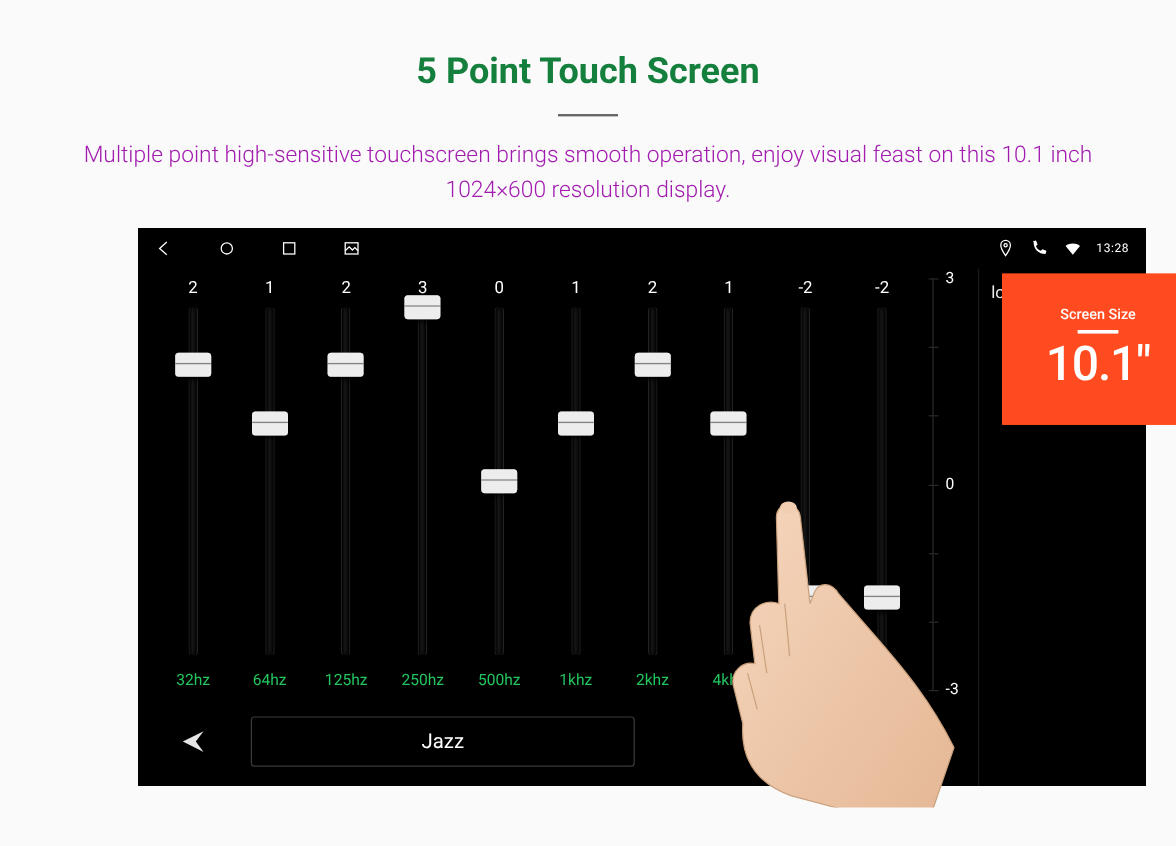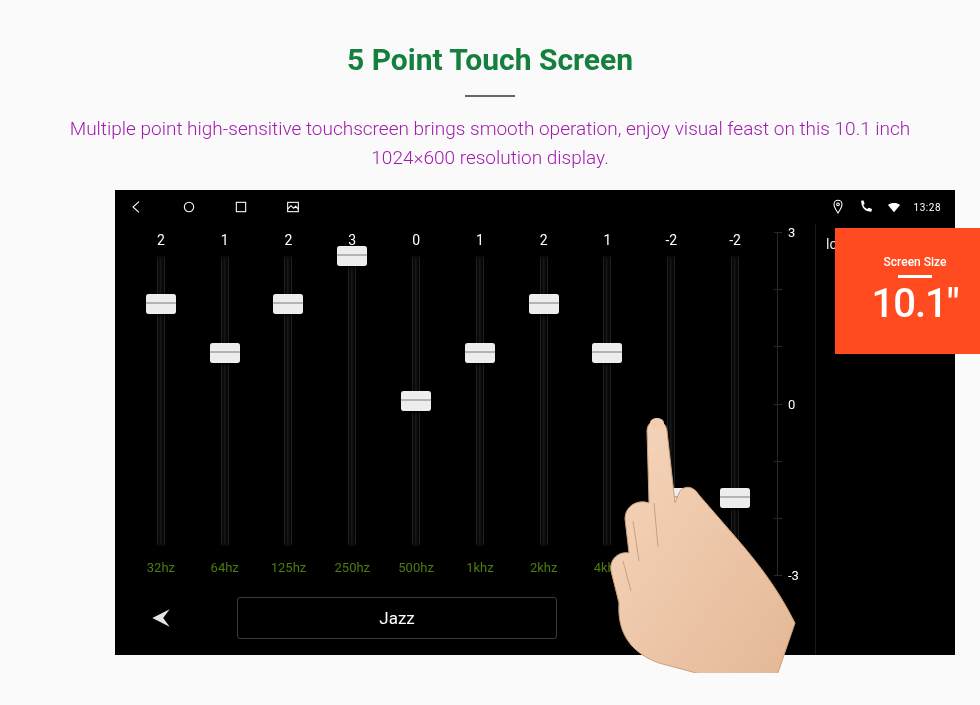--- a/index.html
+++ b/index.html
@@ -31,33 +31,33 @@
   .band{ flex:1; display:flex; flex-direction:column; align-items:center; font-size:13px; }
   .band-val{ color:#fff; margin-bottom:8px; font-size:14px; }
   .track-wrap{ flex:1; position:relative; width:18px; display:flex; justify-content:center; }
   .track{ position:absolute; top:0; bottom:0; width:8px; left:5px;
           background:linear-gradient(90deg,#050505 0,#1b1b1b 40%,#050505 100%);
           border-left:1px solid #222; border-right:1px solid #222; border-radius:3px;
           box-shadow: inset 0 0 4px #000; }
   .thumb{ position:absolute; left:-6px; width:30px; height:20px; border-radius:3px;
           background:linear-gradient(180deg,#ededed 0,#ededed 8px,#7a7a7a 9px,#ededed 10px,#ededed 100%);
           box-shadow:0 2px 3px rgba(0,0,0,.8),inset 0 0 1px #fff; }
-  .band-freq{ margin-top:14px; color:#4d7c0f; font-size:13px; white-space:nowrap; }
+  .band-freq{ margin-top:14px; color:#22c55e; font-size:13px; white-space:nowrap; }
 
   
   .scale{ width:30px; position:relative; margin-left:4px; border-left:1px solid #2a2a2a; }
   .scale span{ position:absolute; left:10px; font-size:13px; color:#fff; transform:translateY(-50%); }
   .tick{ position:absolute; left:-4px; width:8px; height:1px; background:#2a2a2a; }
 
   
   .preset-row{ height:54px; margin-top:16px; display:flex; align-items:center; gap:18px; padding:0 8px; }
   .arrow-box{ width:60px; height:40px; display:flex; align-items:center; justify-content:center; }
   .arrow-box svg{ width:26px; height:26px; fill:#e4e4e4; }
   .preset-btn{ flex:0 0 320px; height:42px; border:1px solid #3b3b3b; border-radius:3px;
-               display:flex; align-items:center; justify-content:center; color:#fff; font-size:17px;margin-left:28px; }
+               display:flex; align-items:center; justify-content:center; color:#fff; font-size:17px; }
 
   
   .sidebar{ width:140px; padding:12px 10px 1px; display:flex; gap:14px; border-left:1px solid #1a1a1a; }
   .sb-label{ font-size:14px; color:#eee; text-align:center; }
   .toggle{ width:88px; height:36px; border-radius:18px; background:#3b3b3b; position:relative; margin:0 auto;
            box-shadow: inset 0 2px 3px rgba(0,0,0,.6); }
   .toggle .knob{ position:absolute; left:3px; top:3px; width:30px; height:30px; border-radius:50%;
                  background:radial-gradient(circle at 35% 30%,#fff,#c7c7c7); box-shadow:0 1px 2px rgba(0,0,0,.8); }
   .joy{ width:90px; height:90px; margin:2px auto 0; border-radius:50%;
         background:radial-gradient(circle at 45% 40%,#7a7a7a,#3a3a3a 45%,#0a0a0a 80%);

